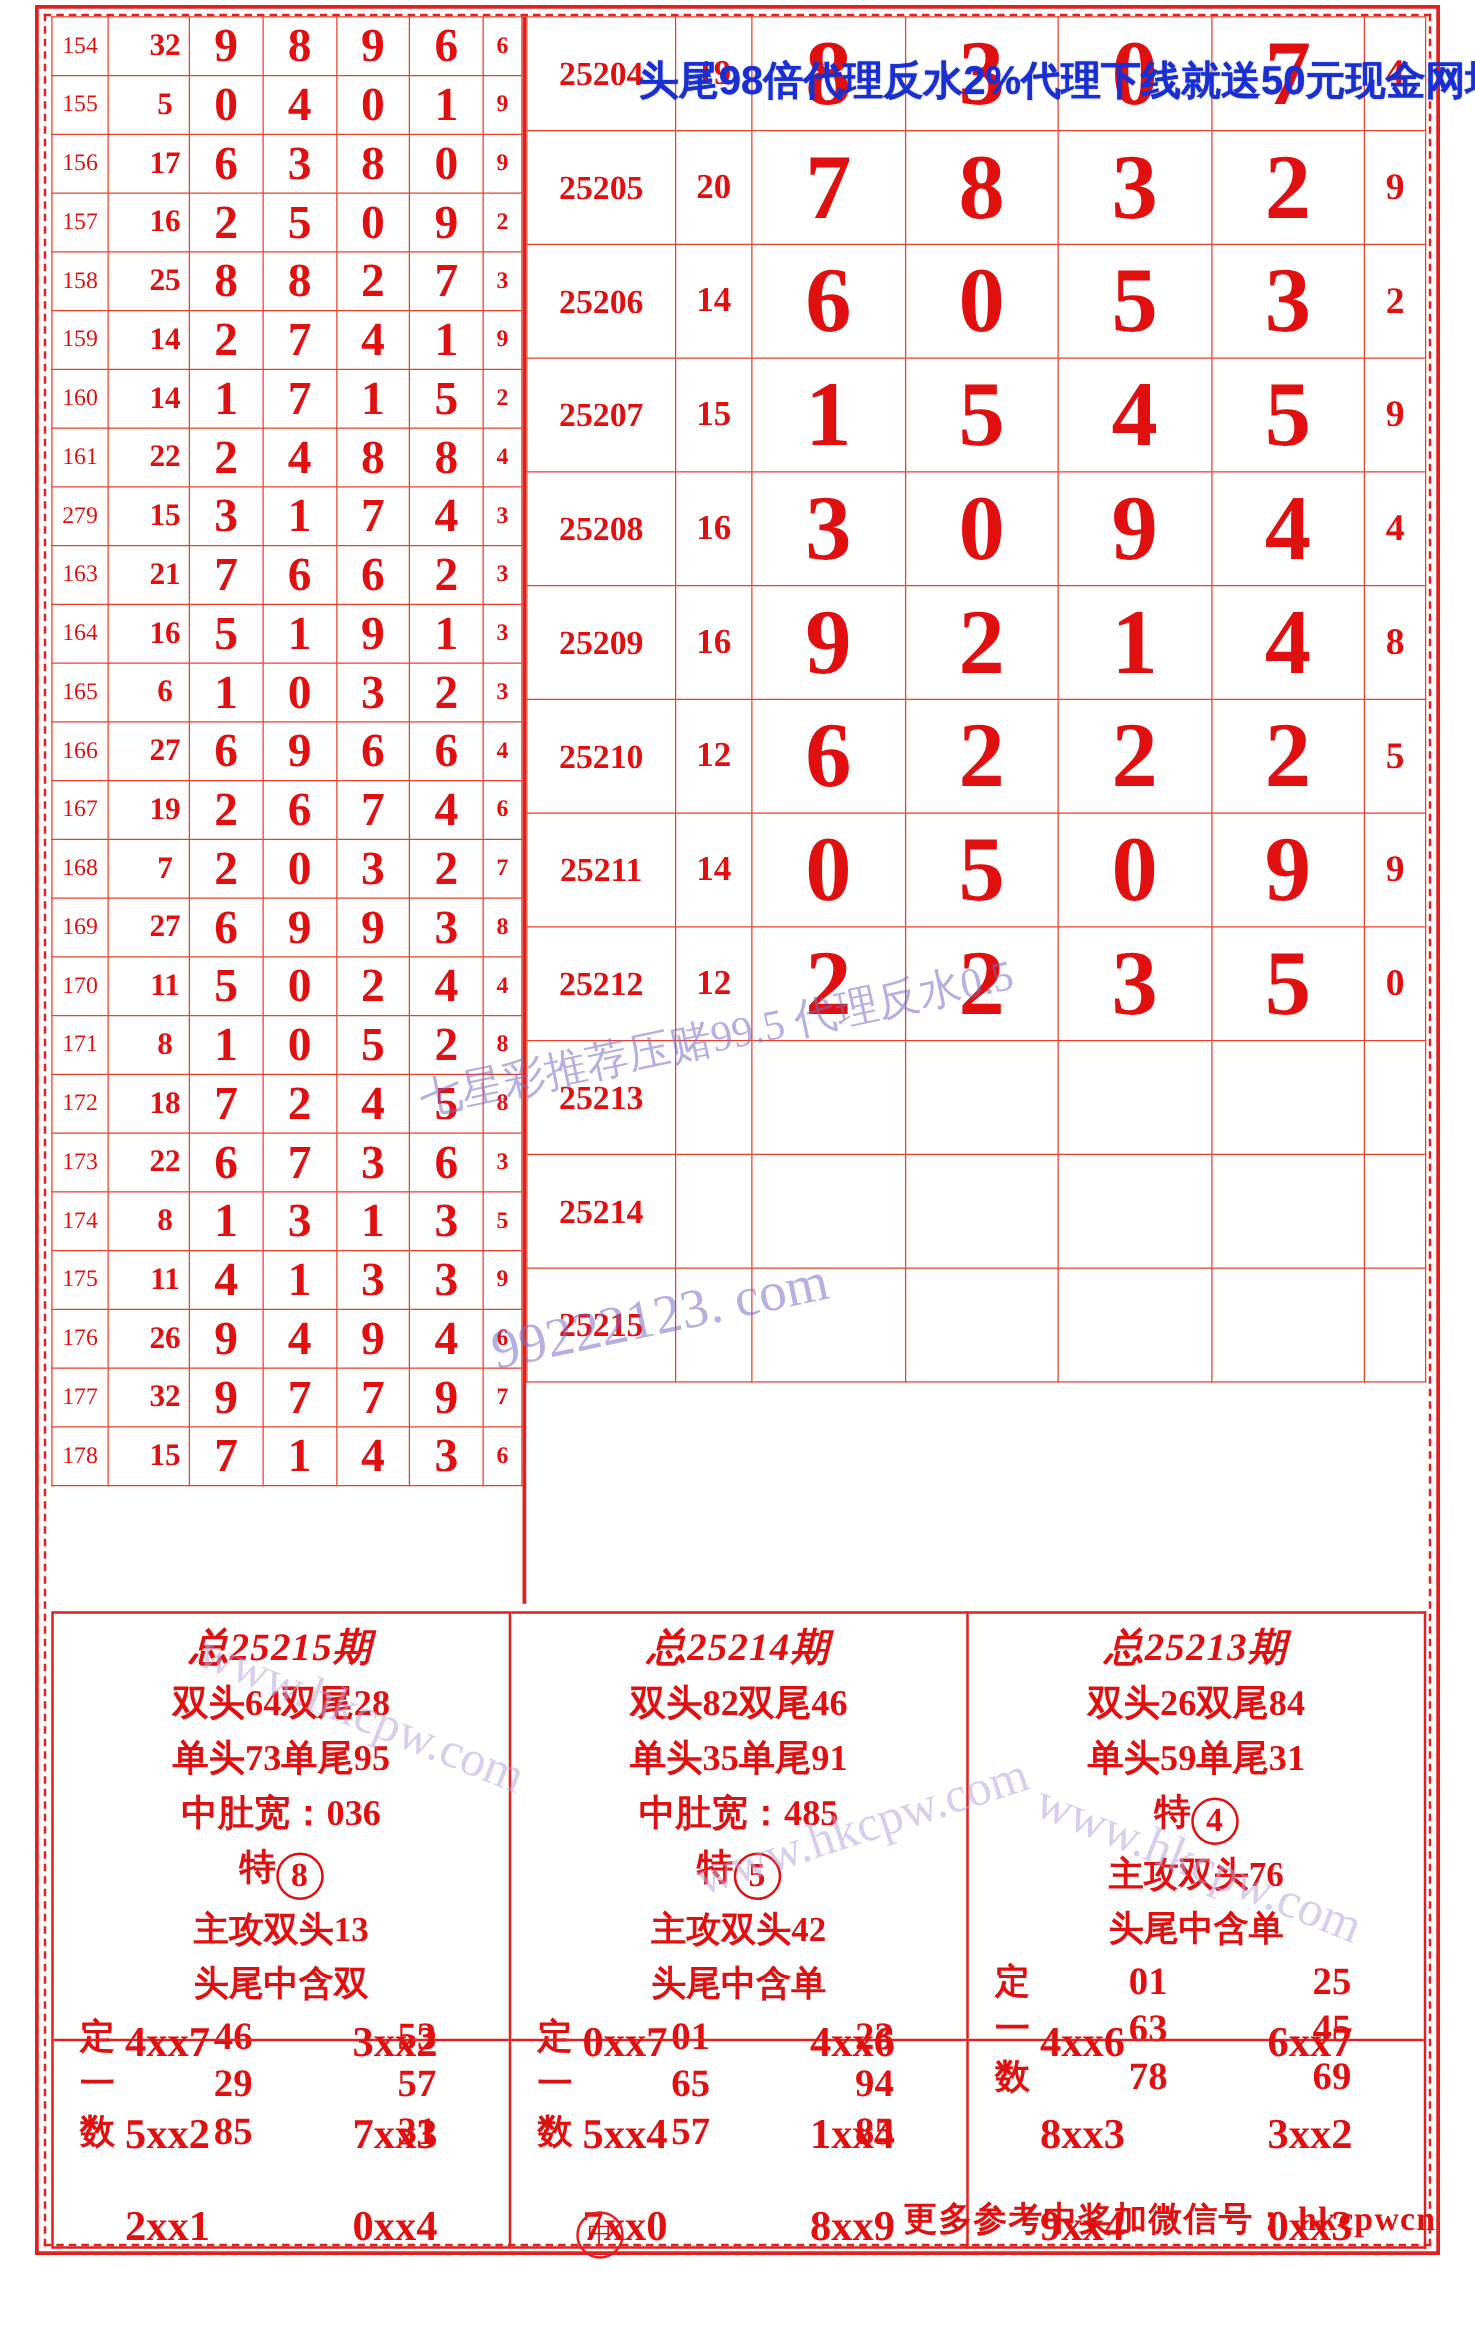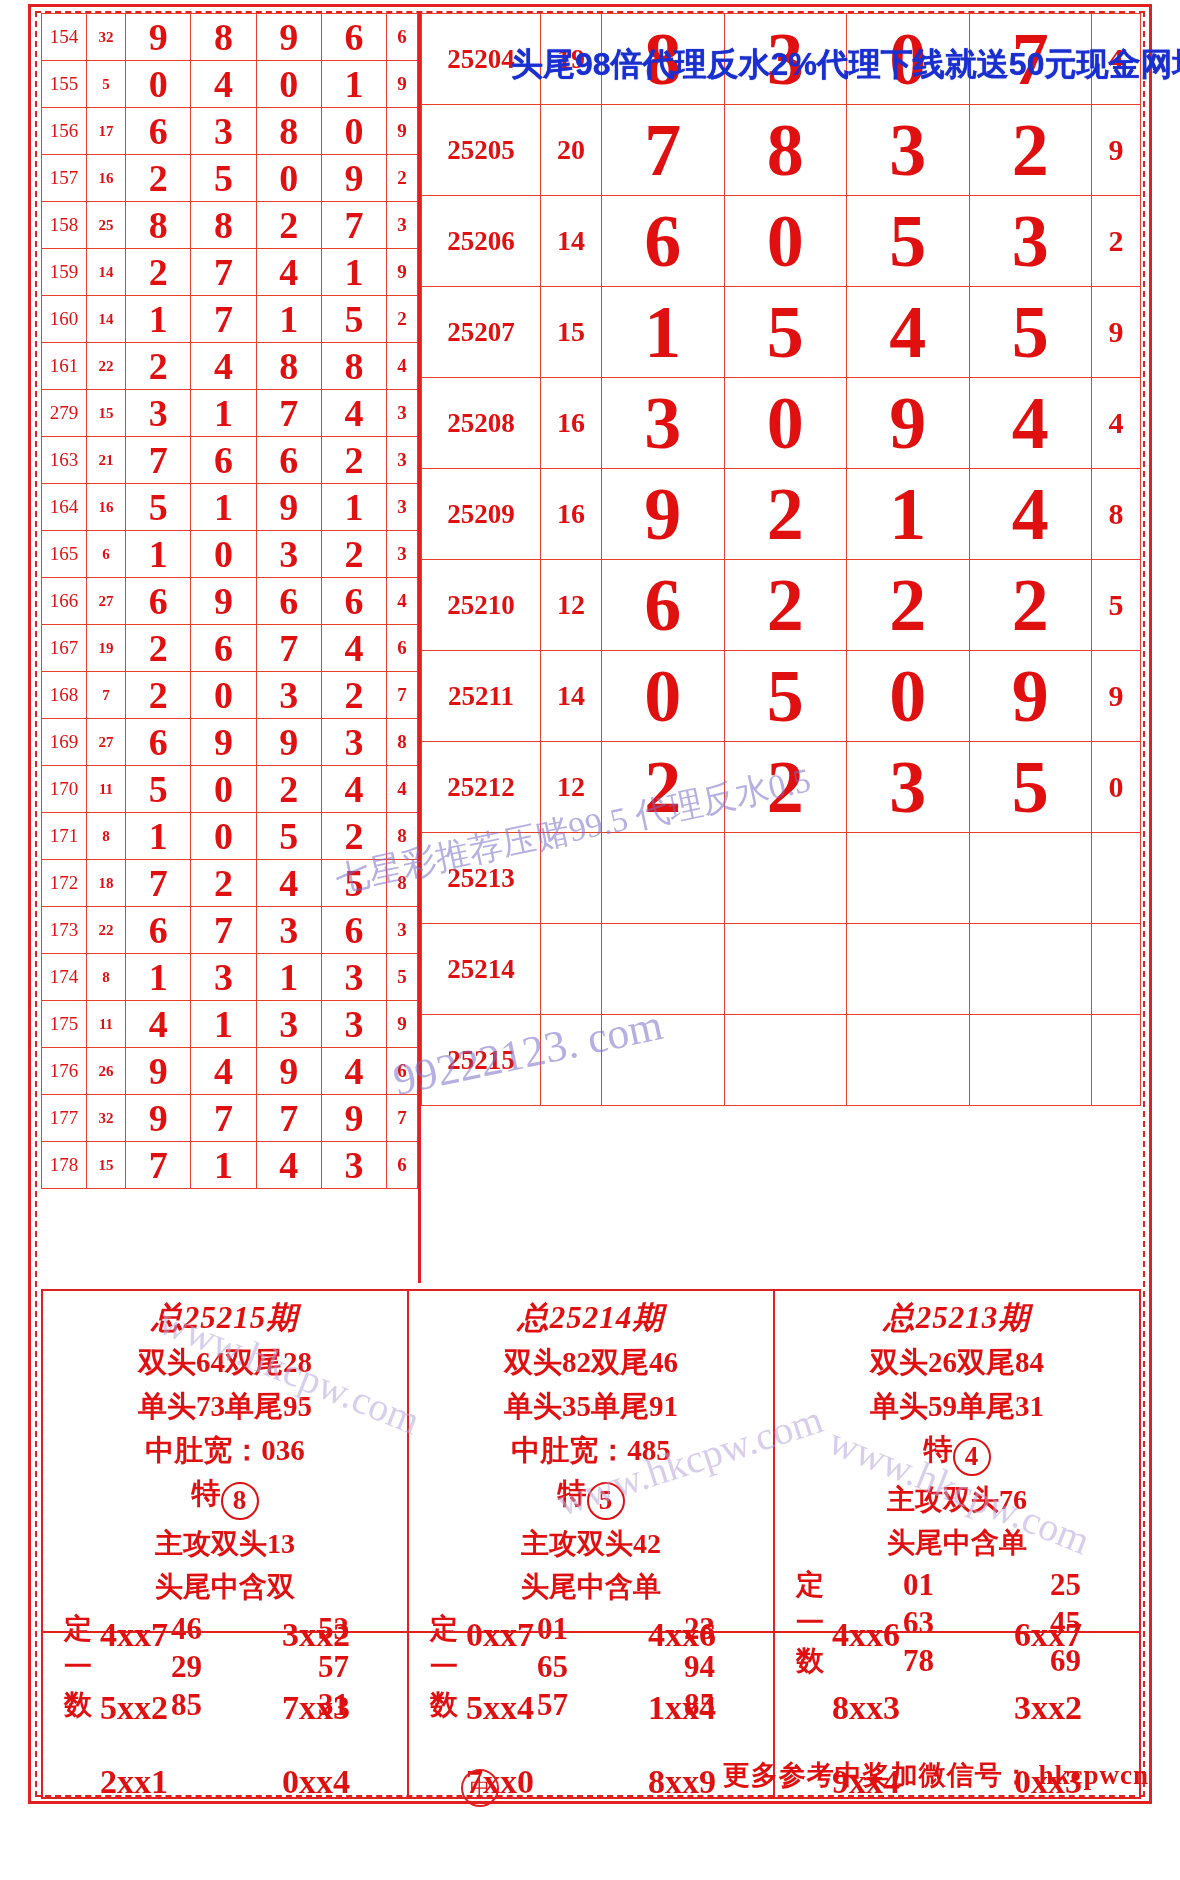--- a/index.html
+++ b/index.html
@@ -52,21 +52,21 @@
     color:#e11010;
     text-align:center;
     vertical-align:middle;
     font-family:"Liberation Serif", serif;
     padding:0;
   }
   table.small td.idx{
     width:44px;font-size:19px;font-weight:normal;
   }
   table.small td.cnt{
-    width:38px;font-size:15px;font-weight:bold;
+    width:38px;font-size:25px;font-weight:bold;padding-left:26px;
   }
   table.small td.d{
     font-size:38px;font-weight:bold;line-height:1;
   }
   table.small td.tail{
     width:30px;font-size:19px;font-weight:bold;
   }
   table.small tr{height:47px;}
 
   

